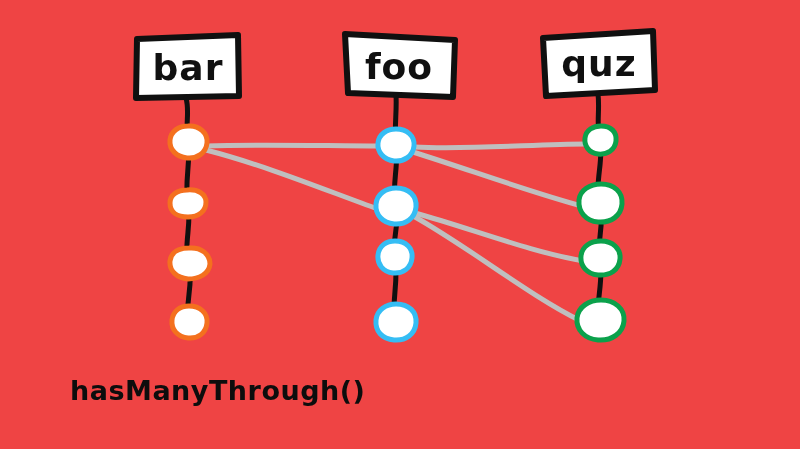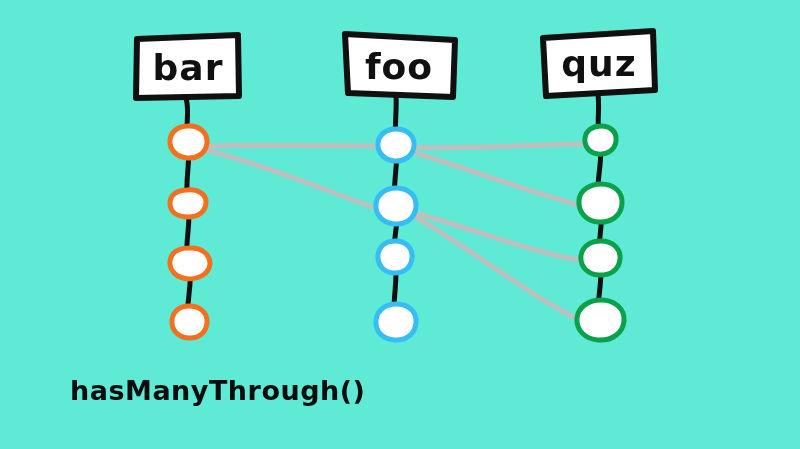--- a/index.html
+++ b/index.html
@@ -10,21 +10,21 @@
   body {
     width: 800px;
     height: 449px;
     overflow: hidden;
     font-family: "DejaVu Sans", sans-serif;
   }
   #canvas {
     position: relative;
     width: 800px;
     height: 449px;
-    background: #5eead4;
+    background: #ef4444;
   }
   svg.board {
     position: absolute;
     left: 0;
     top: 0;
     width: 800px;
     height: 449px;
     display: block;
   }
   .entity-label {

